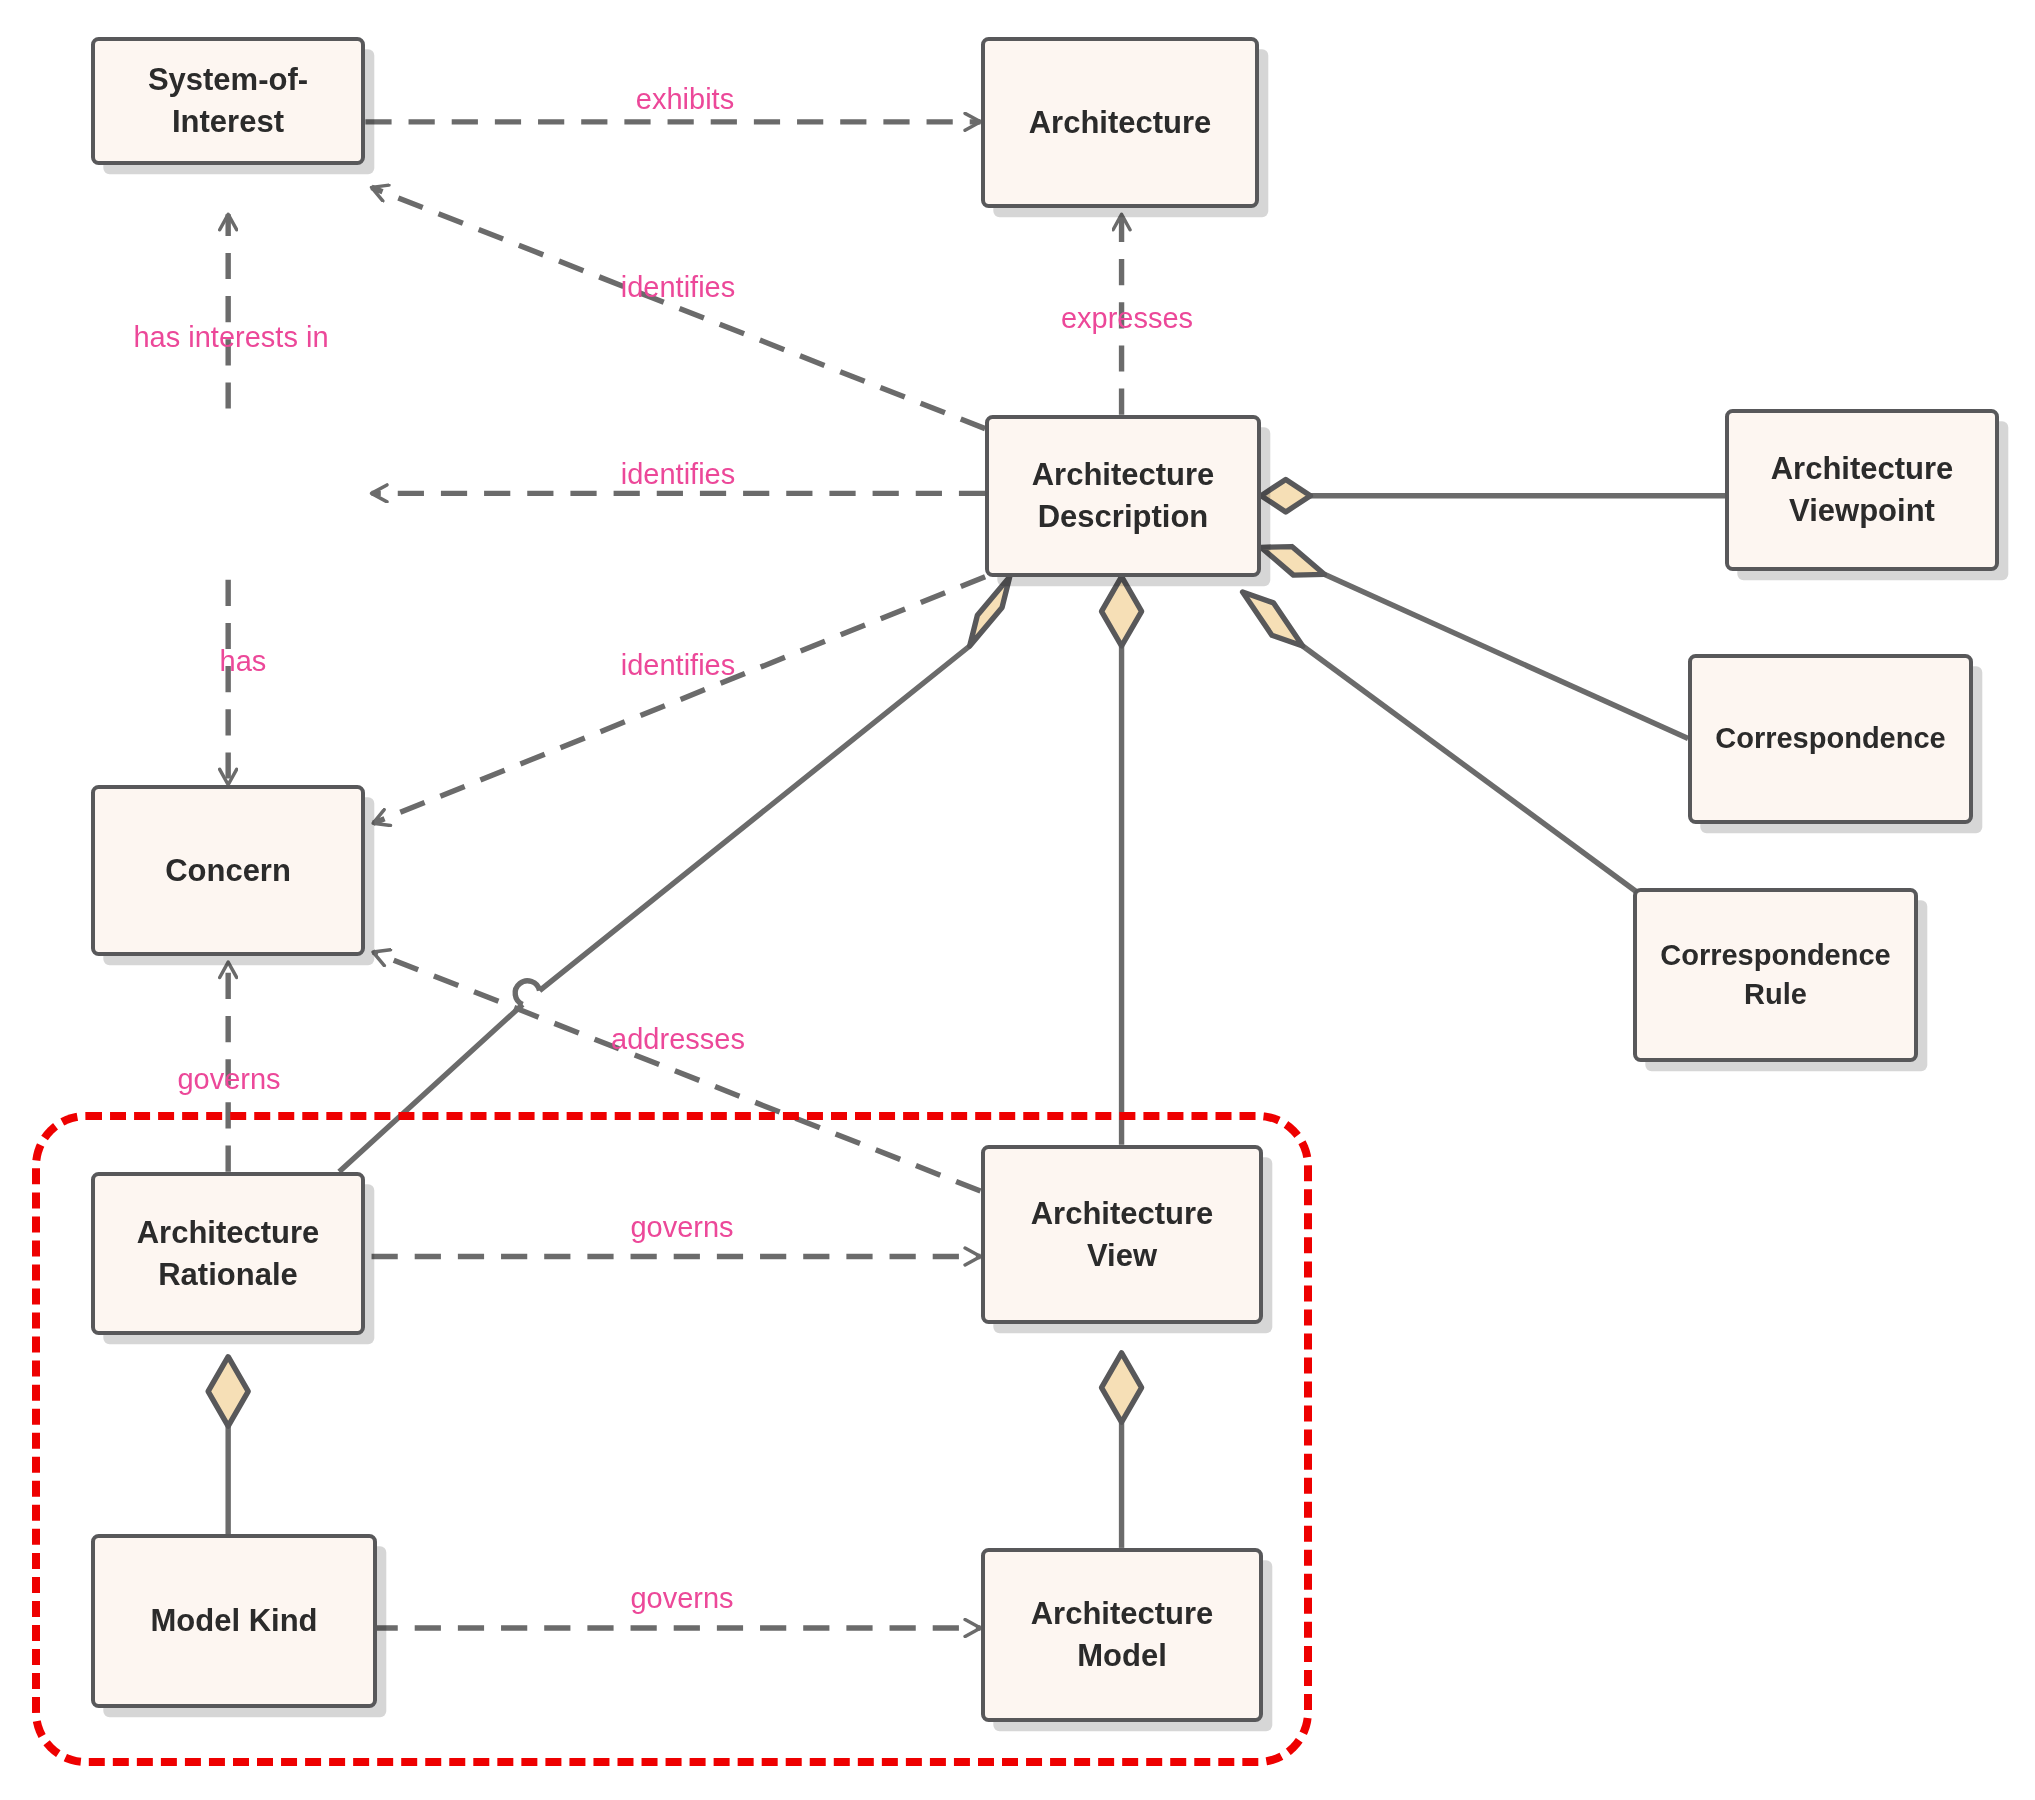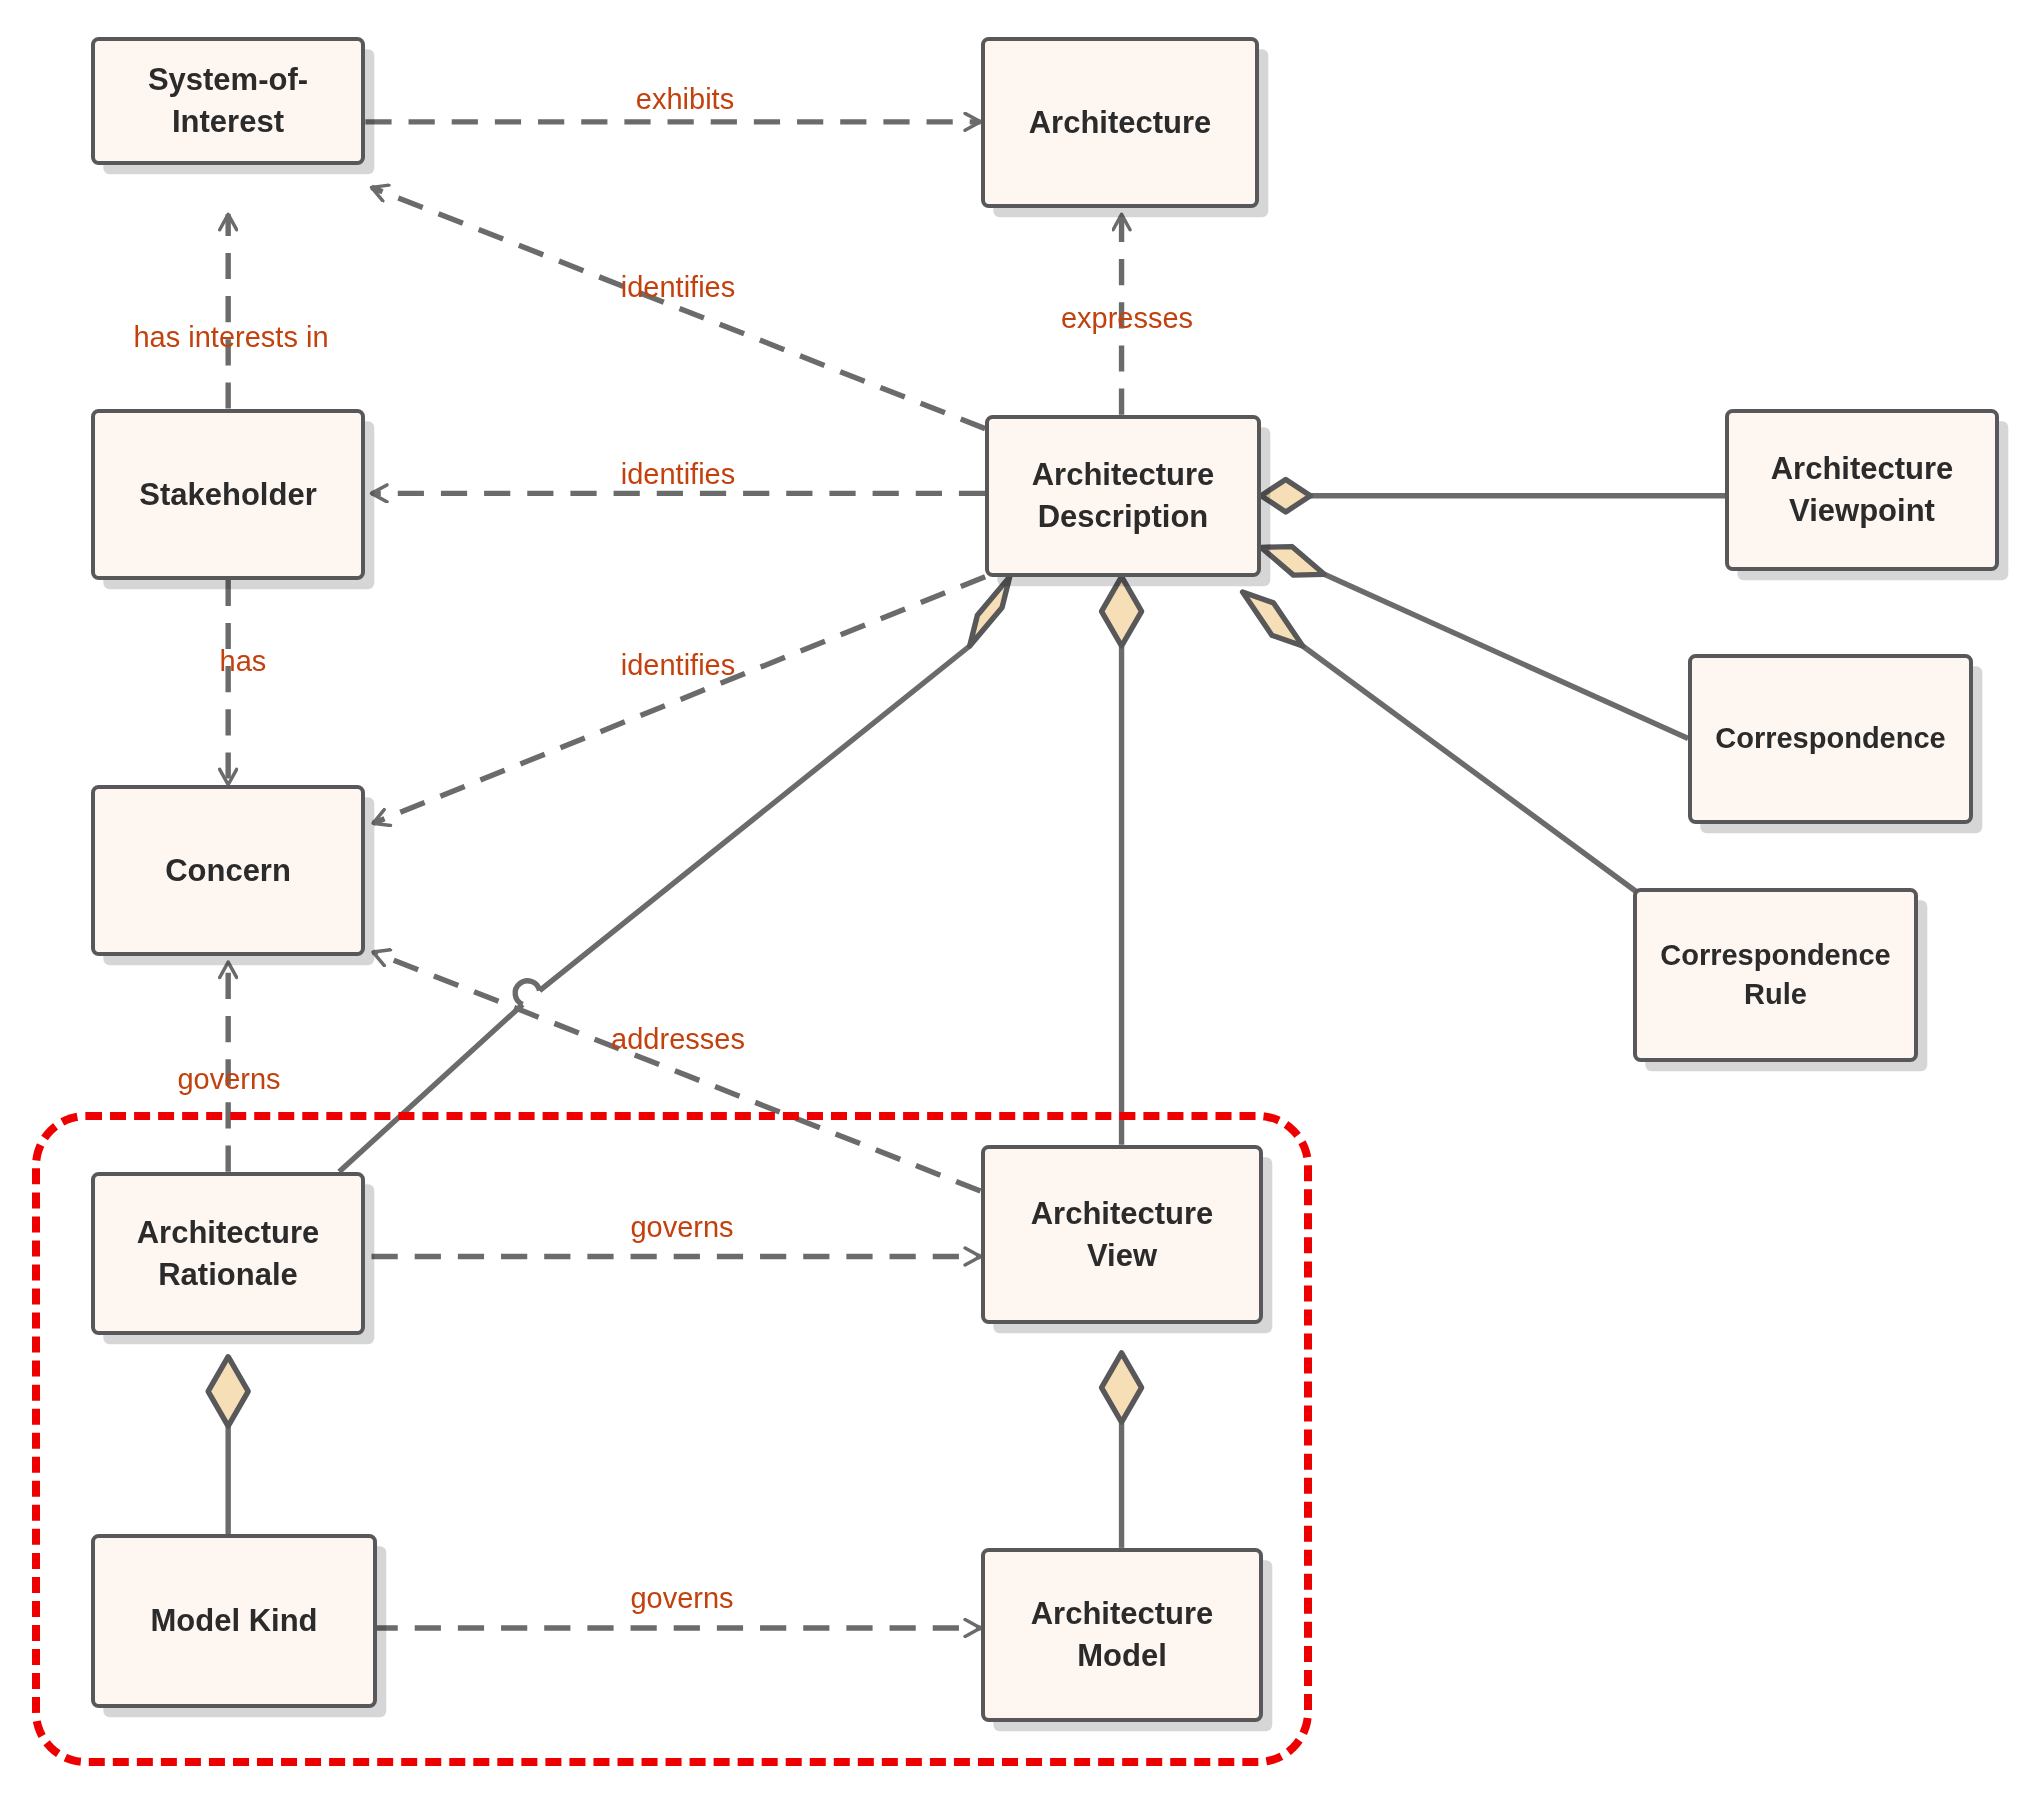--- a/index.html
+++ b/index.html
@@ -37,21 +37,21 @@
     font-weight: bold;
     font-size: 31px;
     color: #2b2b2b;
     line-height: 1.35;
     z-index: 3;
   }
   .node span { display: block; padding: 0 7.7px; }
   .edge-label {
     position: absolute;
     font-size: 29px;
-    color: #c2410c;
+    color: #ec4899;
     font-weight: normal;
     white-space: nowrap;
     z-index: 4;
     transform: translate(-50%, -50%);
     background: transparent;
   }
   .group-box {
     position: absolute;
     box-sizing: border-box;
     border: 8.5px dashed #ee0000;
@@ -145,25 +145,20 @@
       <span>Interest</span>
     </span>
   </div>
 
   <div class="node" style="left:981px; top:37px; width:278px; height:171px;">
     <span>
       <span>Architecture</span>
     </span>
   </div>
 
-  <div class="node" style="left:91px; top:409px; width:274px; height:171px;">
-    <span>
-      <span>Stakeholder</span>
-    </span>
-  </div>
 
   <div class="node" style="left:985px; top:415px; width:276px; height:162px;">
     <span>
       <span>Architecture</span>
       <span>Description</span>
     </span>
   </div>
 
   <div class="node" style="left:1725px; top:409px; width:274px; height:162px;">
     <span>

